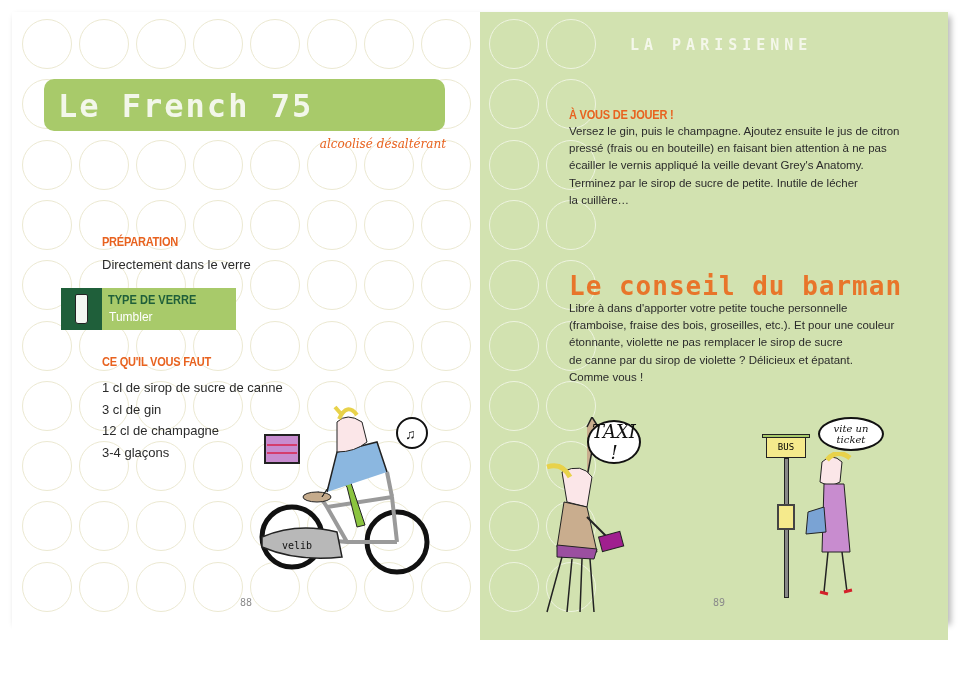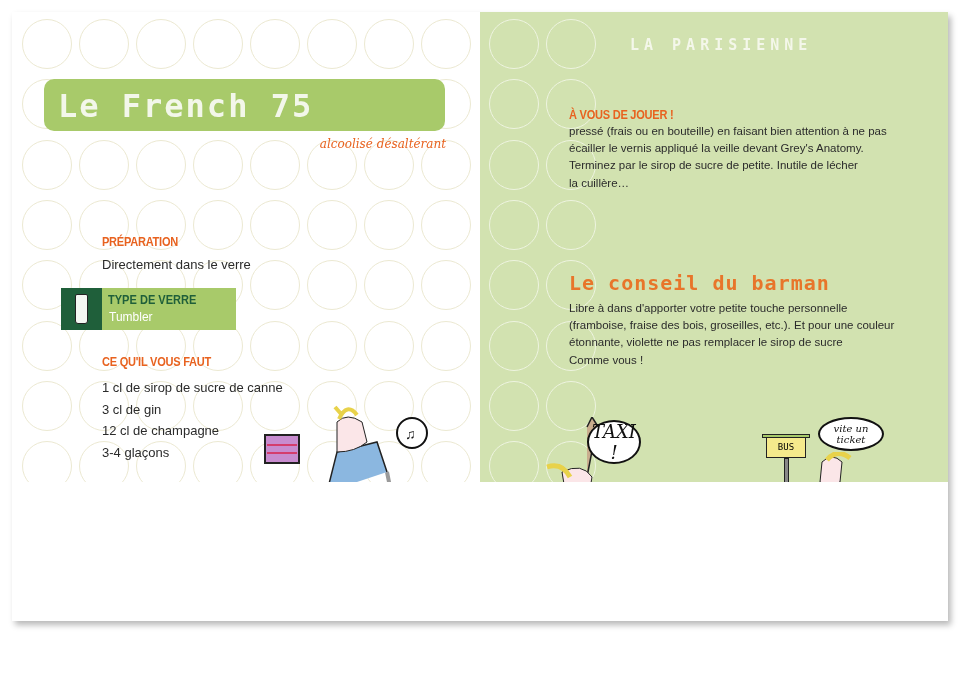--- a/index.html
+++ b/index.html
@@ -3,21 +3,21 @@
 <meta charset="utf-8">
 <style>
   * { box-sizing: border-box; margin: 0; padding: 0; }
   html, body { width: 961px; height: 700px; background: #ffffff; overflow: hidden; }
   body { position: relative; font-family: "Liberation Sans", sans-serif; }
 
   .spread {
     position: absolute; left: 12px; top: 12px; width: 936px; height: 609px;
     box-shadow: 3px 4px 6px rgba(0,0,0,0.28);
   }
-  .page { position: absolute; top: 0; height: 470px; overflow: hidden; padding-left: 20px; }
+  .page { position: absolute; top: 0; height: 628px; overflow: hidden; padding-left: 20px; }
   .page-left { left: 0; width: 468px; background: #ffffff; }
   .page-right { left: 468px; width: 468px; background: #d2e2b0; }
 
   .circles { position: absolute; left: 0; top: 0; width: 100%; height: 100%; pointer-events: none; }
   .circle {
     position: absolute; width: 50px; height: 50px; border-radius: 50%;
   }
   .page-left .circle { border: 1px solid #ece9d2; }
   .page-right .circle { border: 1px solid #eef4e0; }
 
@@ -69,21 +69,21 @@
 
   
   .chapter {
     position: absolute; left: 150px; top: 24px;
     font-family: "DejaVu Sans Mono", monospace; font-weight: bold;
     font-size: 15px; letter-spacing: 5px; color: #f4f7ea;
   }
   .barman-title {
     position: absolute; left: 89px; top: 259px;
     font-family: "DejaVu Sans Mono", monospace; font-weight: bold;
-    font-size: 20px; letter-spacing: 1px; color: #e8752a;
+    font-size: 26px; letter-spacing: 1px; color: #e8752a;
   }
   .para { position: absolute; left: 89px; font-size: 11.5px; color: #2b2b2b; line-height: 17.2px; }
 
   .illus { position: absolute; }
   .bubble {
     position: absolute; background: #fff; border: 2px solid #111; border-radius: 50%;
     display: flex; align-items: center; justify-content: center; text-align: center;
     font-family: "DejaVu Serif", serif; font-style: italic; color: #111;
   }
 </style>
@@ -244,31 +244,33 @@
         <div class="circle" style="left: 9px; top: 489.4px;"></div>
         <div class="circle" style="left: 66px; top: 489.4px;"></div>
         <div class="circle" style="left: 9px; top: 549.7px;"></div>
         <div class="circle" style="left: 66px; top: 549.7px;"></div>
       </div>
 
     <div class="chapter">LA PARISIENNE</div>
 
     <div class="section-head" style="left:89px;top:95px;">À VOUS DE JOUER !</div>
     <div class="para" style="top:111px;">
+      <div>Versez le gin, puis le champagne. Ajoutez ensuite le jus de citron</div>
       <div>pressé (frais ou en bouteille) en faisant bien attention à ne pas</div>
       <div>écailler le vernis appliqué la veille devant Grey's Anatomy.</div>
       <div>Terminez par le sirop de sucre de petite. Inutile de lécher</div>
       <div>la cuillère…</div>
     </div>
 
     <div class="barman-title">Le conseil du barman</div>
     <div class="para" style="top:288px;">
       <div>Libre à dans d'apporter votre petite touche personnelle</div>
       <div>(framboise, fraise des bois, groseilles, etc.). Et pour une couleur</div>
       <div>étonnante, violette ne pas remplacer le sirop de sucre</div>
+      <div>de canne par du sirop de violette ? Délicieux et épatant.</div>
       <div>Comme vous !</div>
     </div>
 
     <svg class="illus" style="left:52px;top:405px;" width="110" height="200" viewBox="0 0 110 200">
       <path d="M55 10 L60 0 L65 8 L55 60" stroke="#222" stroke-width="1.5" fill="#c9ad8e"></path>
       <path d="M30 55 Q50 45 60 60 L55 90 L35 85 Z" fill="#fbe6e8" stroke="#222"></path>
       <path d="M15 50 Q30 45 38 60" stroke="#e8d24a" stroke-width="5" fill="none"></path>
       <path d="M32 85 L55 90 L65 135 L25 130 Z" fill="#c9ad8e" stroke="#222"></path>
       <path d="M25 128 L65 132 L62 142 L25 140 Z" fill="#9b4fa0" stroke="#222"></path>
       <path d="M30 140 L15 195 M40 142 L35 195 M50 142 L48 195 M58 142 L62 195" stroke="#222" stroke-width="1.5"></path>

